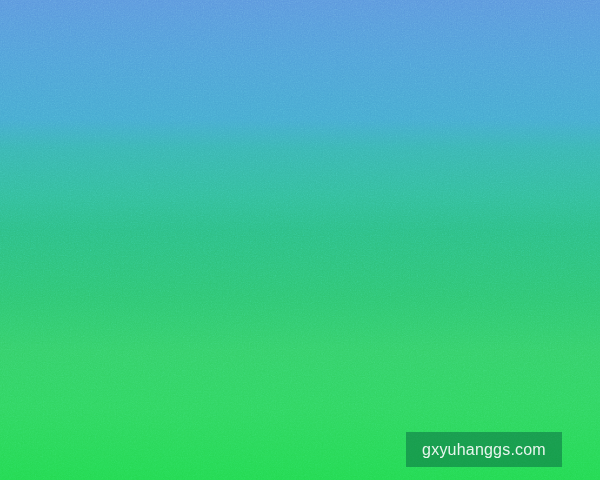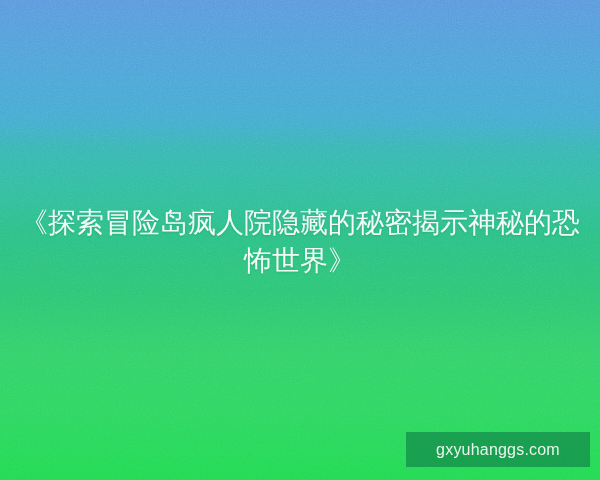--- a/index.html
+++ b/index.html
@@ -69,21 +69,21 @@
     letter-spacing: 0px;
     white-space: pre-line;
     text-shadow: 0 1px 2px rgba(0, 60, 40, 0.16);
   }
 
   
   #watermark-badge {
     position: absolute;
     left: 406px;
     top: 432px;
-    width: 184px;
+    width: 156px;
     height: 35px;
     background: rgba(2, 88, 62, 0.45);
     display: flex;
     align-items: center;
     justify-content: center;
   }
 
   #watermark-text {
     color: rgba(255, 255, 255, 0.90);
     font-size: 16px;
@@ -112,19 +112,18 @@
   </svg>
 
   <svg id="noise-layer-2" width="600" height="480" viewBox="0 0 600 480" preserveAspectRatio="none" xmlns="http://www.w3.org/2000/svg">
     <filter id="grainFilter2" x="0" y="0" width="100%" height="100%">
       <feTurbulence type="fractalNoise" baseFrequency="0.55" numOctaves="2" seed="7" stitchTiles="stitch" result="t2"></feTurbulence>
       <feColorMatrix type="saturate" values="0.25" in="t2"></feColorMatrix>
     </filter>
     <rect width="600" height="480" filter="url(#grainFilter2)"></rect>
   </svg>
 
-  <h1 id="headline">《探索冒险岛疯人院隐藏的秘密揭示神秘的恐怖世界》</h1>
 
   <div id="watermark-badge">
     <span id="watermark-text">gxyuhanggs.com</span>
   </div>
 
 </div>
 
 </body></html>

